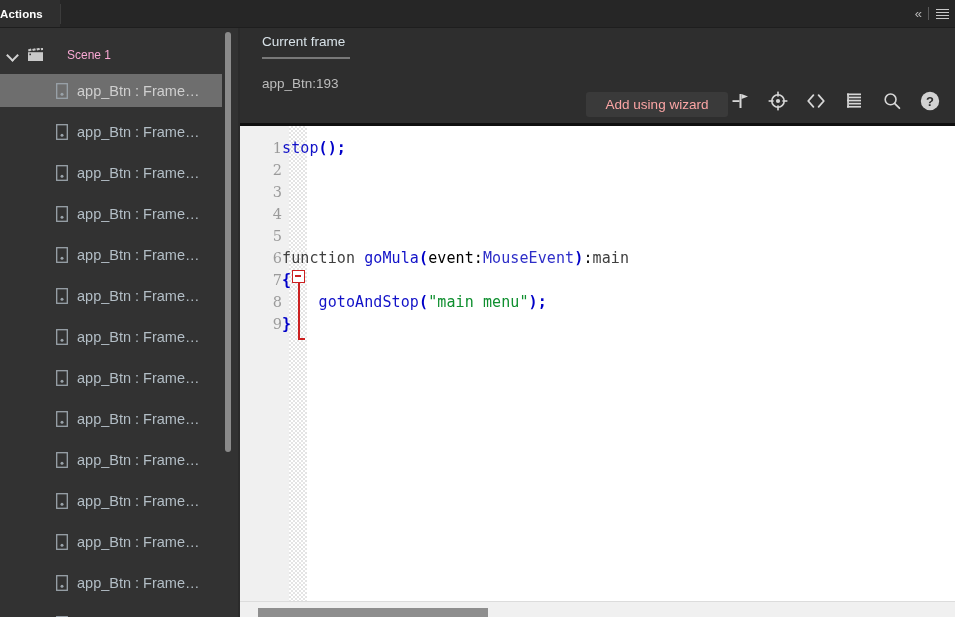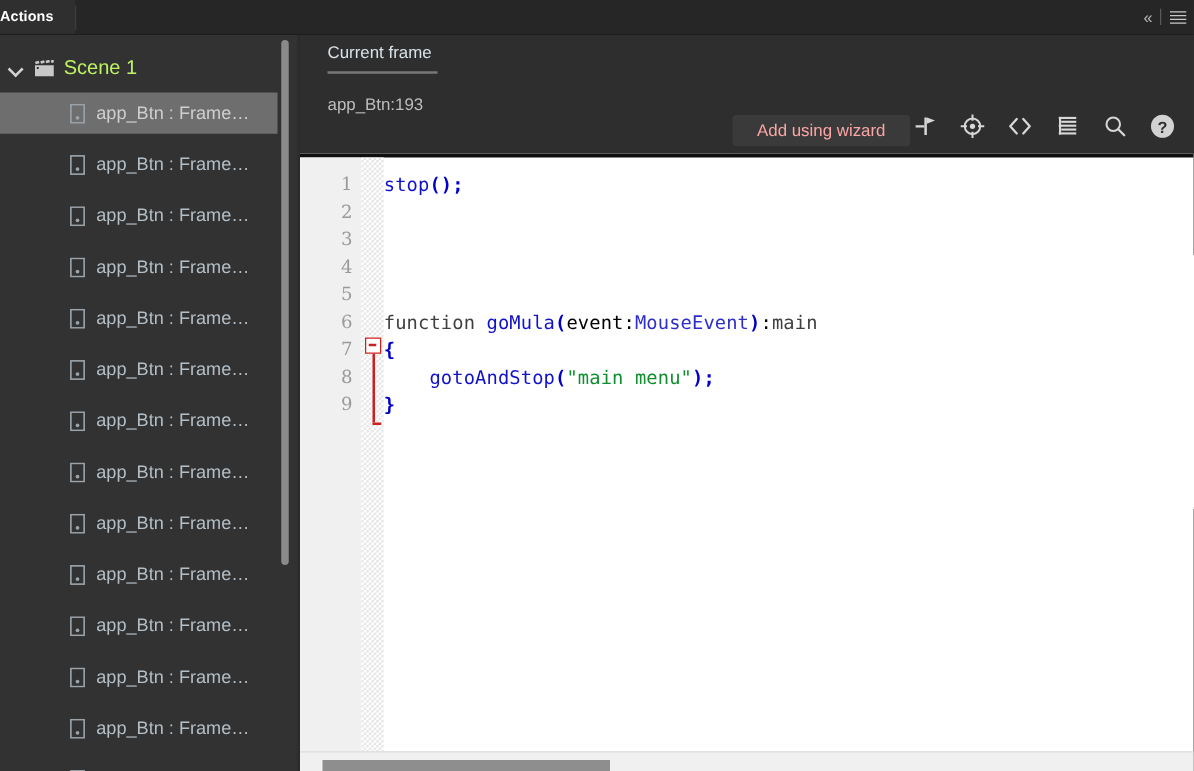--- a/index.html
+++ b/index.html
@@ -57,21 +57,21 @@
   .chev {
     width: 14px; height: 14px; position: relative; flex: 0 0 auto;
   }
   .chev::before {
     content: ""; position: absolute; left: 2px; top: 3px;
     width: 7px; height: 7px;
     border-right: 2px solid #d3d3d3; border-bottom: 2px solid #d3d3d3;
     transform: rotate(45deg);
   }
   .scene-icon { width: 17px; height: 14px; flex: 0 0 auto; }
-  .scene-label { color: #bef264; font-size: 16px; }
+  .scene-label { color: #f9a8d4; font-size: 12px; margin-left: 16px; }
 
   .item {
     position: absolute; left: 0; width: 222px; height: 33px;
     display: flex; align-items: center; gap: 9px; padding-left: 56px;
   }
   .item.sel { background: #6e6e6e; }
   .item-icon { width: 12px; height: 16px; flex: 0 0 auto; }
   .item-label {
     color: #b3bec6; font-size: 14.5px; white-space: nowrap;
   }
@@ -159,21 +159,20 @@
   .ln {
     position: absolute; left: 0; width: 715px; height: 22px;
     display: flex; align-items: center;
   }
   .ln .num {
     width: 42px; text-align: right; flex: 0 0 auto;
     color: #9a9a9a; font-size: 14.5px;
     font-family: "DejaVu Serif", "Liberation Serif", serif;
   }
   .ln .code {
-    margin-left: 25px;
     white-space: pre;
     font-family: "DejaVu Sans Mono", "Liberation Mono", monospace;
     font-size: 15px;
     color: #000000;
     letter-spacing: .1px;
   }
   .kw   { color: #404040; }
   .fn   { color: #1212c8; }
   .cls  { color: #2e2ec8; }
   .punc { color: #0000c8; font-weight: bold; }

